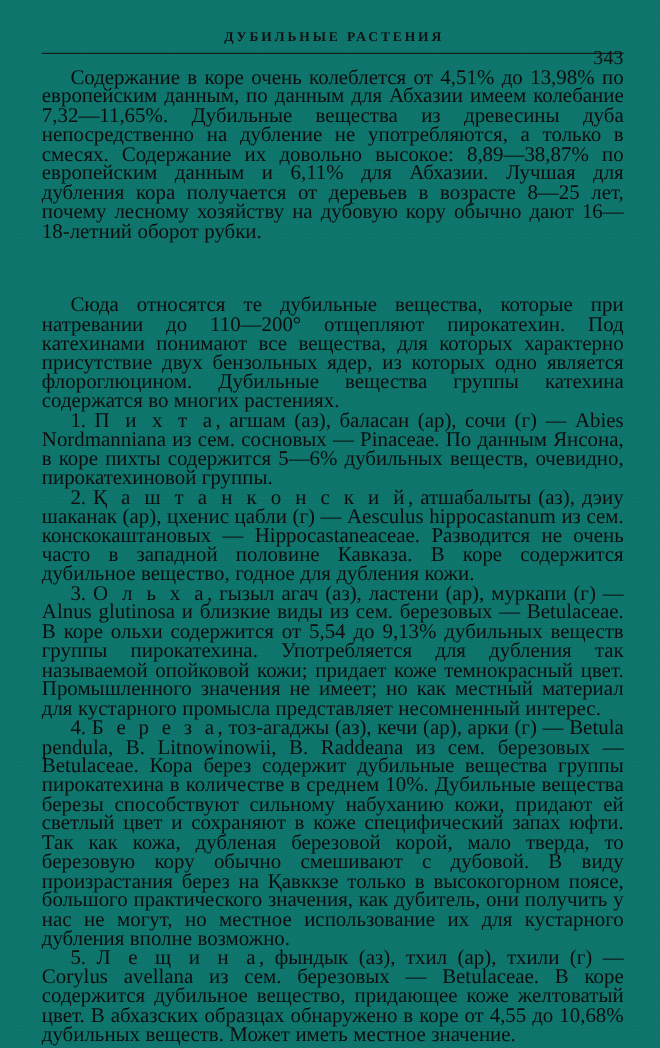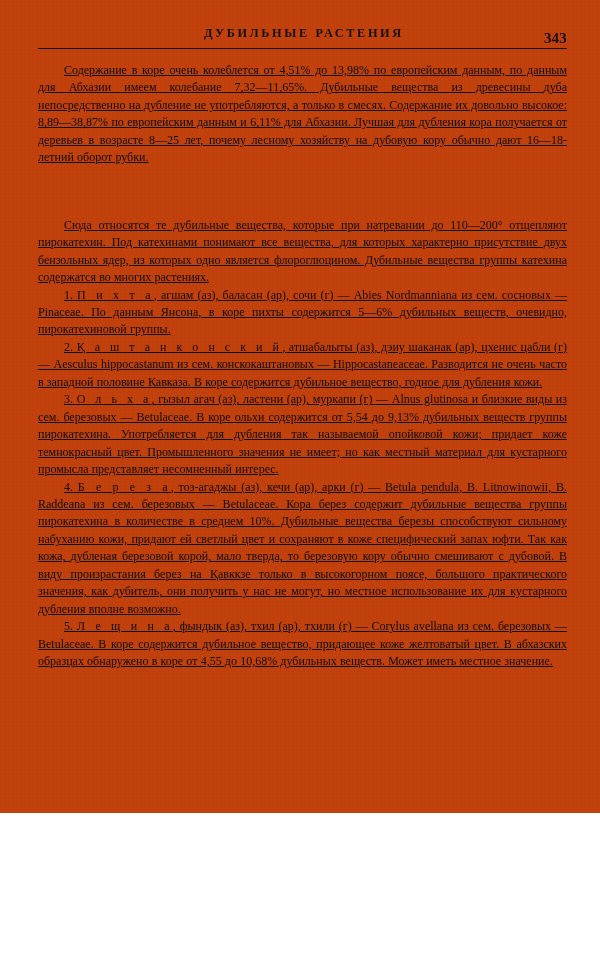--- a/index.html
+++ b/index.html
@@ -15,22 +15,22 @@
     overflow: hidden;
     font-family: "Liberation Serif", "DejaVu Serif", serif;
     color: #0b0b0b;
     -webkit-font-smoothing: none;
   }
 
   .page {
     position: absolute;
     left: 0; top: 0;
     width: 600px;
-    height: 813px;
-    background: #c2410c;
+    height: 953px;
+    background: #0f766e;
   }
 
   
   .head-zone {
     position: absolute;
     left: 38px;
     top: 26px;
     width: 529px;
     height: 26px;
   }
@@ -42,23 +42,23 @@
     font-size: 12.3px;
     font-weight: bold;
     letter-spacing: 2.6px;
     text-indent: 2.6px;
     color: #121212;
     white-space: nowrap;
   }
   .head-folio {
     position: absolute;
     right: 0;
-    top: 4px;
-    font-size: 15px;
-    font-weight: bold;
+    top: 16px;
+    font-size: 18px;
+    font-weight: normal;
     color: #121212;
     letter-spacing: 0.2px;
   }
   .head-rule {
     position: absolute;
     left: 38px;
     top: 48px;
     width: 529px;
     height: 0;
     border-top: 1.6px solid #141414;
@@ -67,29 +67,28 @@
   
   .textblock {
     position: absolute;
     left: 38px;
     top: 62px;
     width: 529px;
   }
 
   p.para {
     margin: 0;
-    font-size: 12px;
+    font-size: 19px;
     line-height: 17.45px;
     text-align: justify;
     text-justify: inter-word;
     text-indent: 26px;
     color: #0e0e0e;
     word-spacing: 0.2px;
     hyphens: manual;
-    text-decoration: underline;
   }
 
   
   .section-head {
     margin: 0;
     padding: 0;
     text-align: center;
     font-size: 11.6px;
     font-weight: bold;
     letter-spacing: 0.9px;

